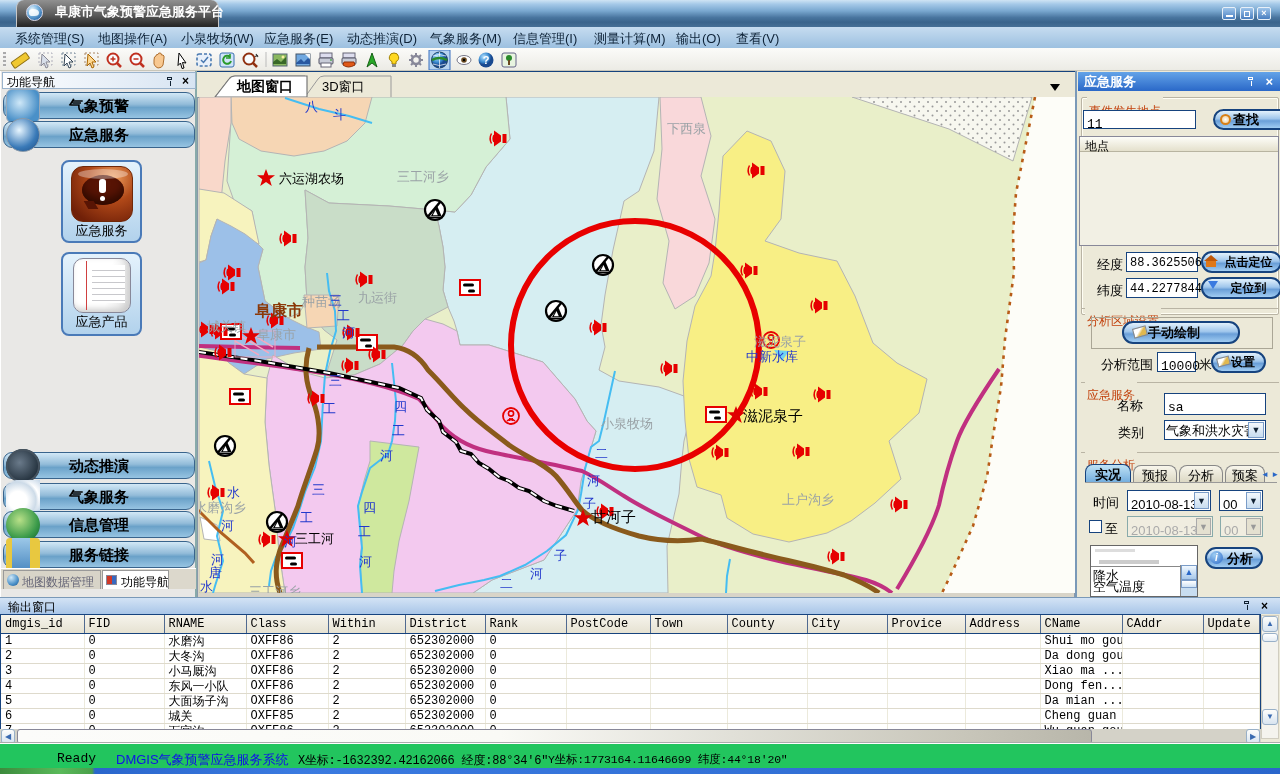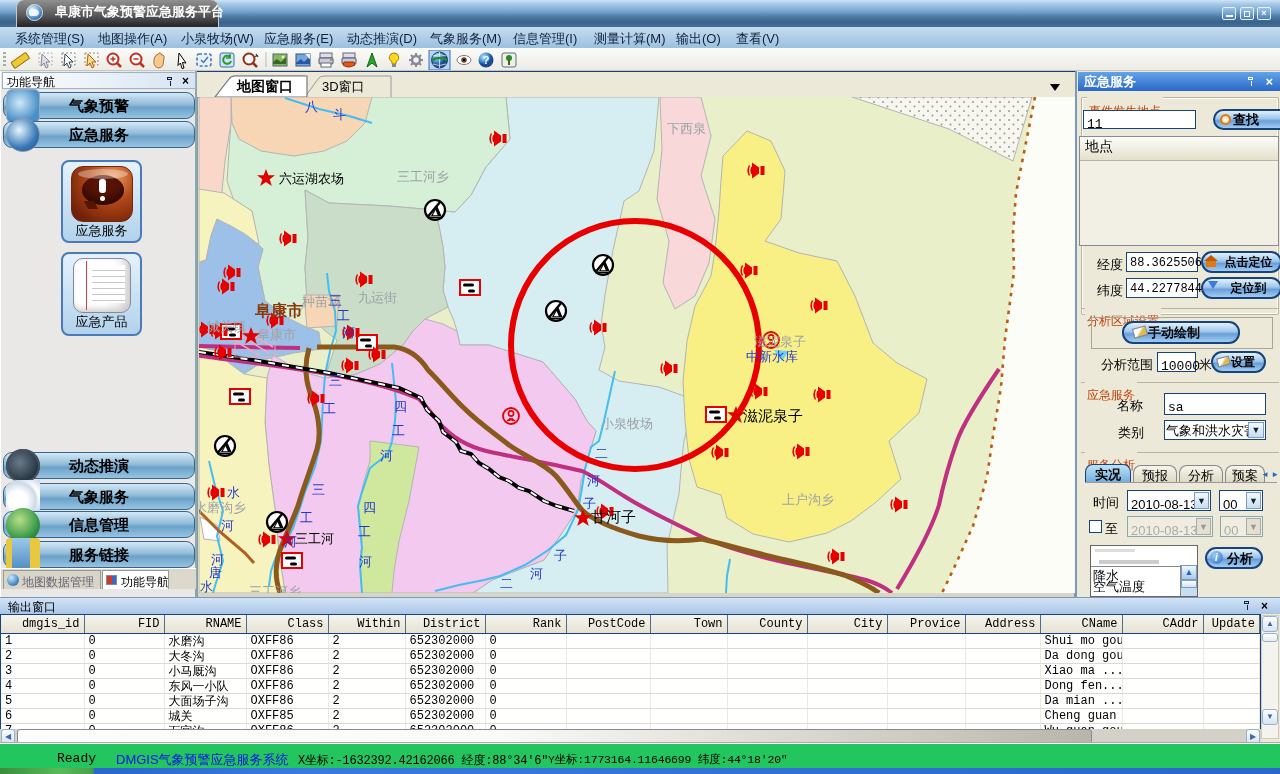--- a/index.html
+++ b/index.html
@@ -34,21 +34,21 @@
 
 #outwin{left:0;top:597px;width:1280px;height:145px;background:#ece9d8;border-top:1px solid #7a99b8}
 #outhead{position:absolute;left:0;top:0;width:1280px;height:16px;background:linear-gradient(#d3e3f5,#a9c6e8);font-size:12px;padding:1px 8px}
 #statusbar{left:0;top:742px;width:1280px;height:26px;background:#22c55e;border-top:2px groove #fff;font-size:13px}
 #taskbar{left:0;top:768px;width:1280px;height:6px;background:linear-gradient(90deg,#3c8a3c,#5aba5a 60px,#4aa04a 92px,#2a66cc 95px,#3a7ae0 300px,#2a66cc)}
 .mono{font-family:"Liberation Mono",monospace}
 .pin{position:absolute;width:9px;height:10px}
 .pin b{position:absolute;left:1px;top:0;width:5px;height:3px;border:1px solid #123;display:block}
 .pin i{position:absolute;left:4px;top:4px;width:1px;height:5px;background:#123;display:block}
 .pinw b{border-color:#fff}.pinw i{background:#fff}
-#outwin th{border-right:1px solid #506a90;border-bottom:1px solid #16437e;text-align:right;padding:1px 4px;font-weight:normal;font-size:12px;overflow:hidden;white-space:nowrap}
+#outwin th{border-right:1px solid #506a90;border-bottom:1px solid #16437e;text-align:left;padding:1px 4px;font-weight:normal;font-size:12px;overflow:hidden;white-space:nowrap}
 #outwin td{height:14px;line-height:14px;border-right:1px solid #eceadc;border-bottom:1px solid #dedacc;padding:0 4px;overflow:hidden;white-space:nowrap;font-size:12px}
 #outwin td.cn{font-family:"Liberation Sans",sans-serif}
 </style></head>
 <body>
 
 <div id="titlebar" class="abs"></div>
 <div id="titletab" class="abs"><span class="glb"></span>阜康市气象预警应急服务平台</div>
 <div class="winbtn abs" style="left:1222px">
     <span style="position:absolute;left:3px;bottom:2px;width:7px;height:2px;background:#fff"></span>
   </div>
@@ -430,21 +430,21 @@
         <b></b>
         <i></i>
       </span><span style="position:absolute;right:9px;top:2px">×</span></div>
 
 <div class="grp" style="left:4px;top:26px;width:198px;height:218px"></div>
 <div class="grplab abs" style="left:10px;top:20px;background:#ece9d8;font-size:12px">事件发生地点</div>
 <div class="inp" style="left:6px;top:39px;width:113px;height:19px">11</div>
 <div class="pillbtn" style="left:136px;top:38px;width:76px;height:21px;line-height:17px;padding-left:18px;text-align:left">查找</div>
 <div class="abs" style="left:143px;top:43px;width:11px;height:11px;border:2px solid #d88018;border-radius:50%;background:radial-gradient(#fff,#f0c888)"></div>
 <div class="abs" style="left:2px;top:65px;width:200px;height:110px;border:1px solid #889;background:#f2f0e4">
-<div style="height:24px;background:linear-gradient(#fdfdf8,#e4e0cc);border-bottom:1px solid #b8b4a0;font-size:14px;padding:1px 5px">地点</div>
+<div style="height:15px;background:linear-gradient(#fdfdf8,#e4e0cc);border-bottom:1px solid #b8b4a0;font-size:12px;padding:1px 5px">地点</div>
     </div>
 
 <div class="rlab" style="left:20px;top:185px">经度</div>
 <div class="inp" style="left:49px;top:181px;width:72px;height:20px;font-size:12px;padding-top:3px">88.3625506</div>
 <div class="pillbtn" style="left:124px;top:180px;width:81px;height:22px;line-height:19px;font-size:12px;padding-left:14px">点击定位</div>
 <div class="abs" style="left:129px;top:190px;width:10px;height:6px;background:#e07818"></div>
     <div class="abs" style="left:127px;top:184px;width:0;height:0;border:7px solid transparent;border-bottom:6px solid #c05808;border-top:none"></div>
 <div class="rlab" style="left:20px;top:211px">纬度</div>
 <div class="inp" style="left:49px;top:207px;width:72px;height:20px;font-size:12px;padding-top:3px">44.22778446</div>
 <div class="pillbtn" style="left:124px;top:206px;width:81px;height:22px;line-height:19px;font-size:12px;padding-left:14px">定位到</div>

